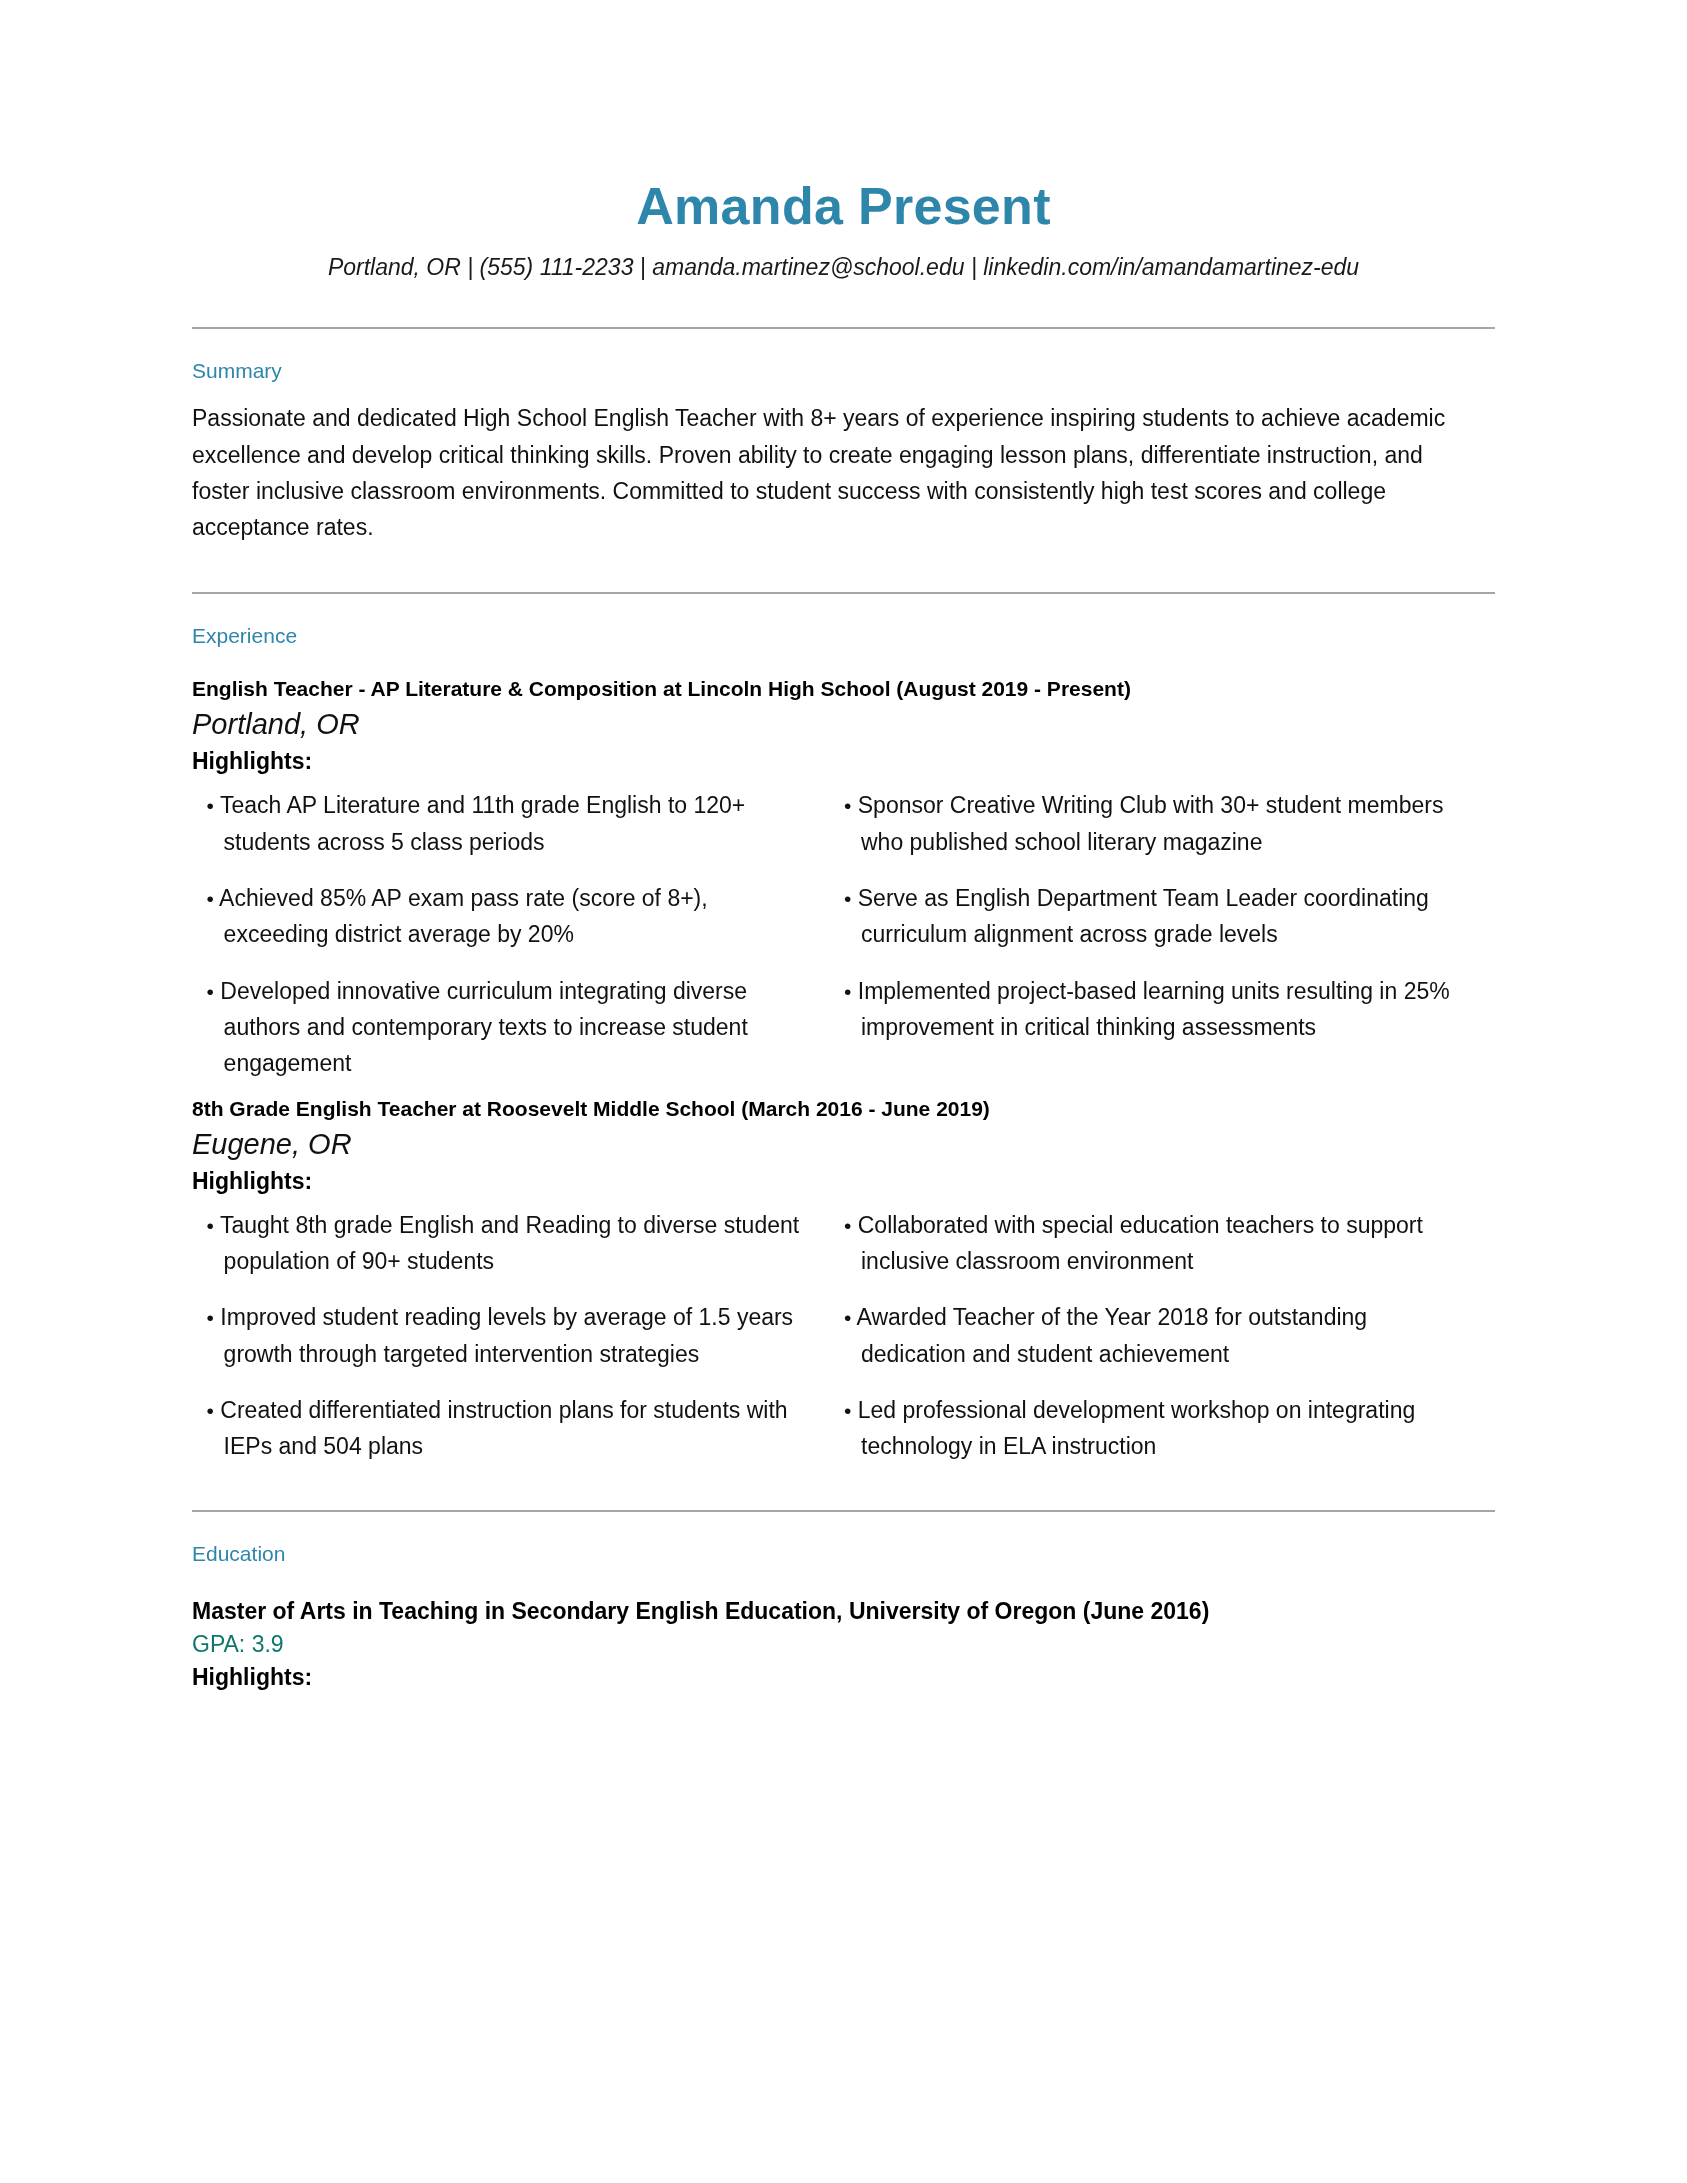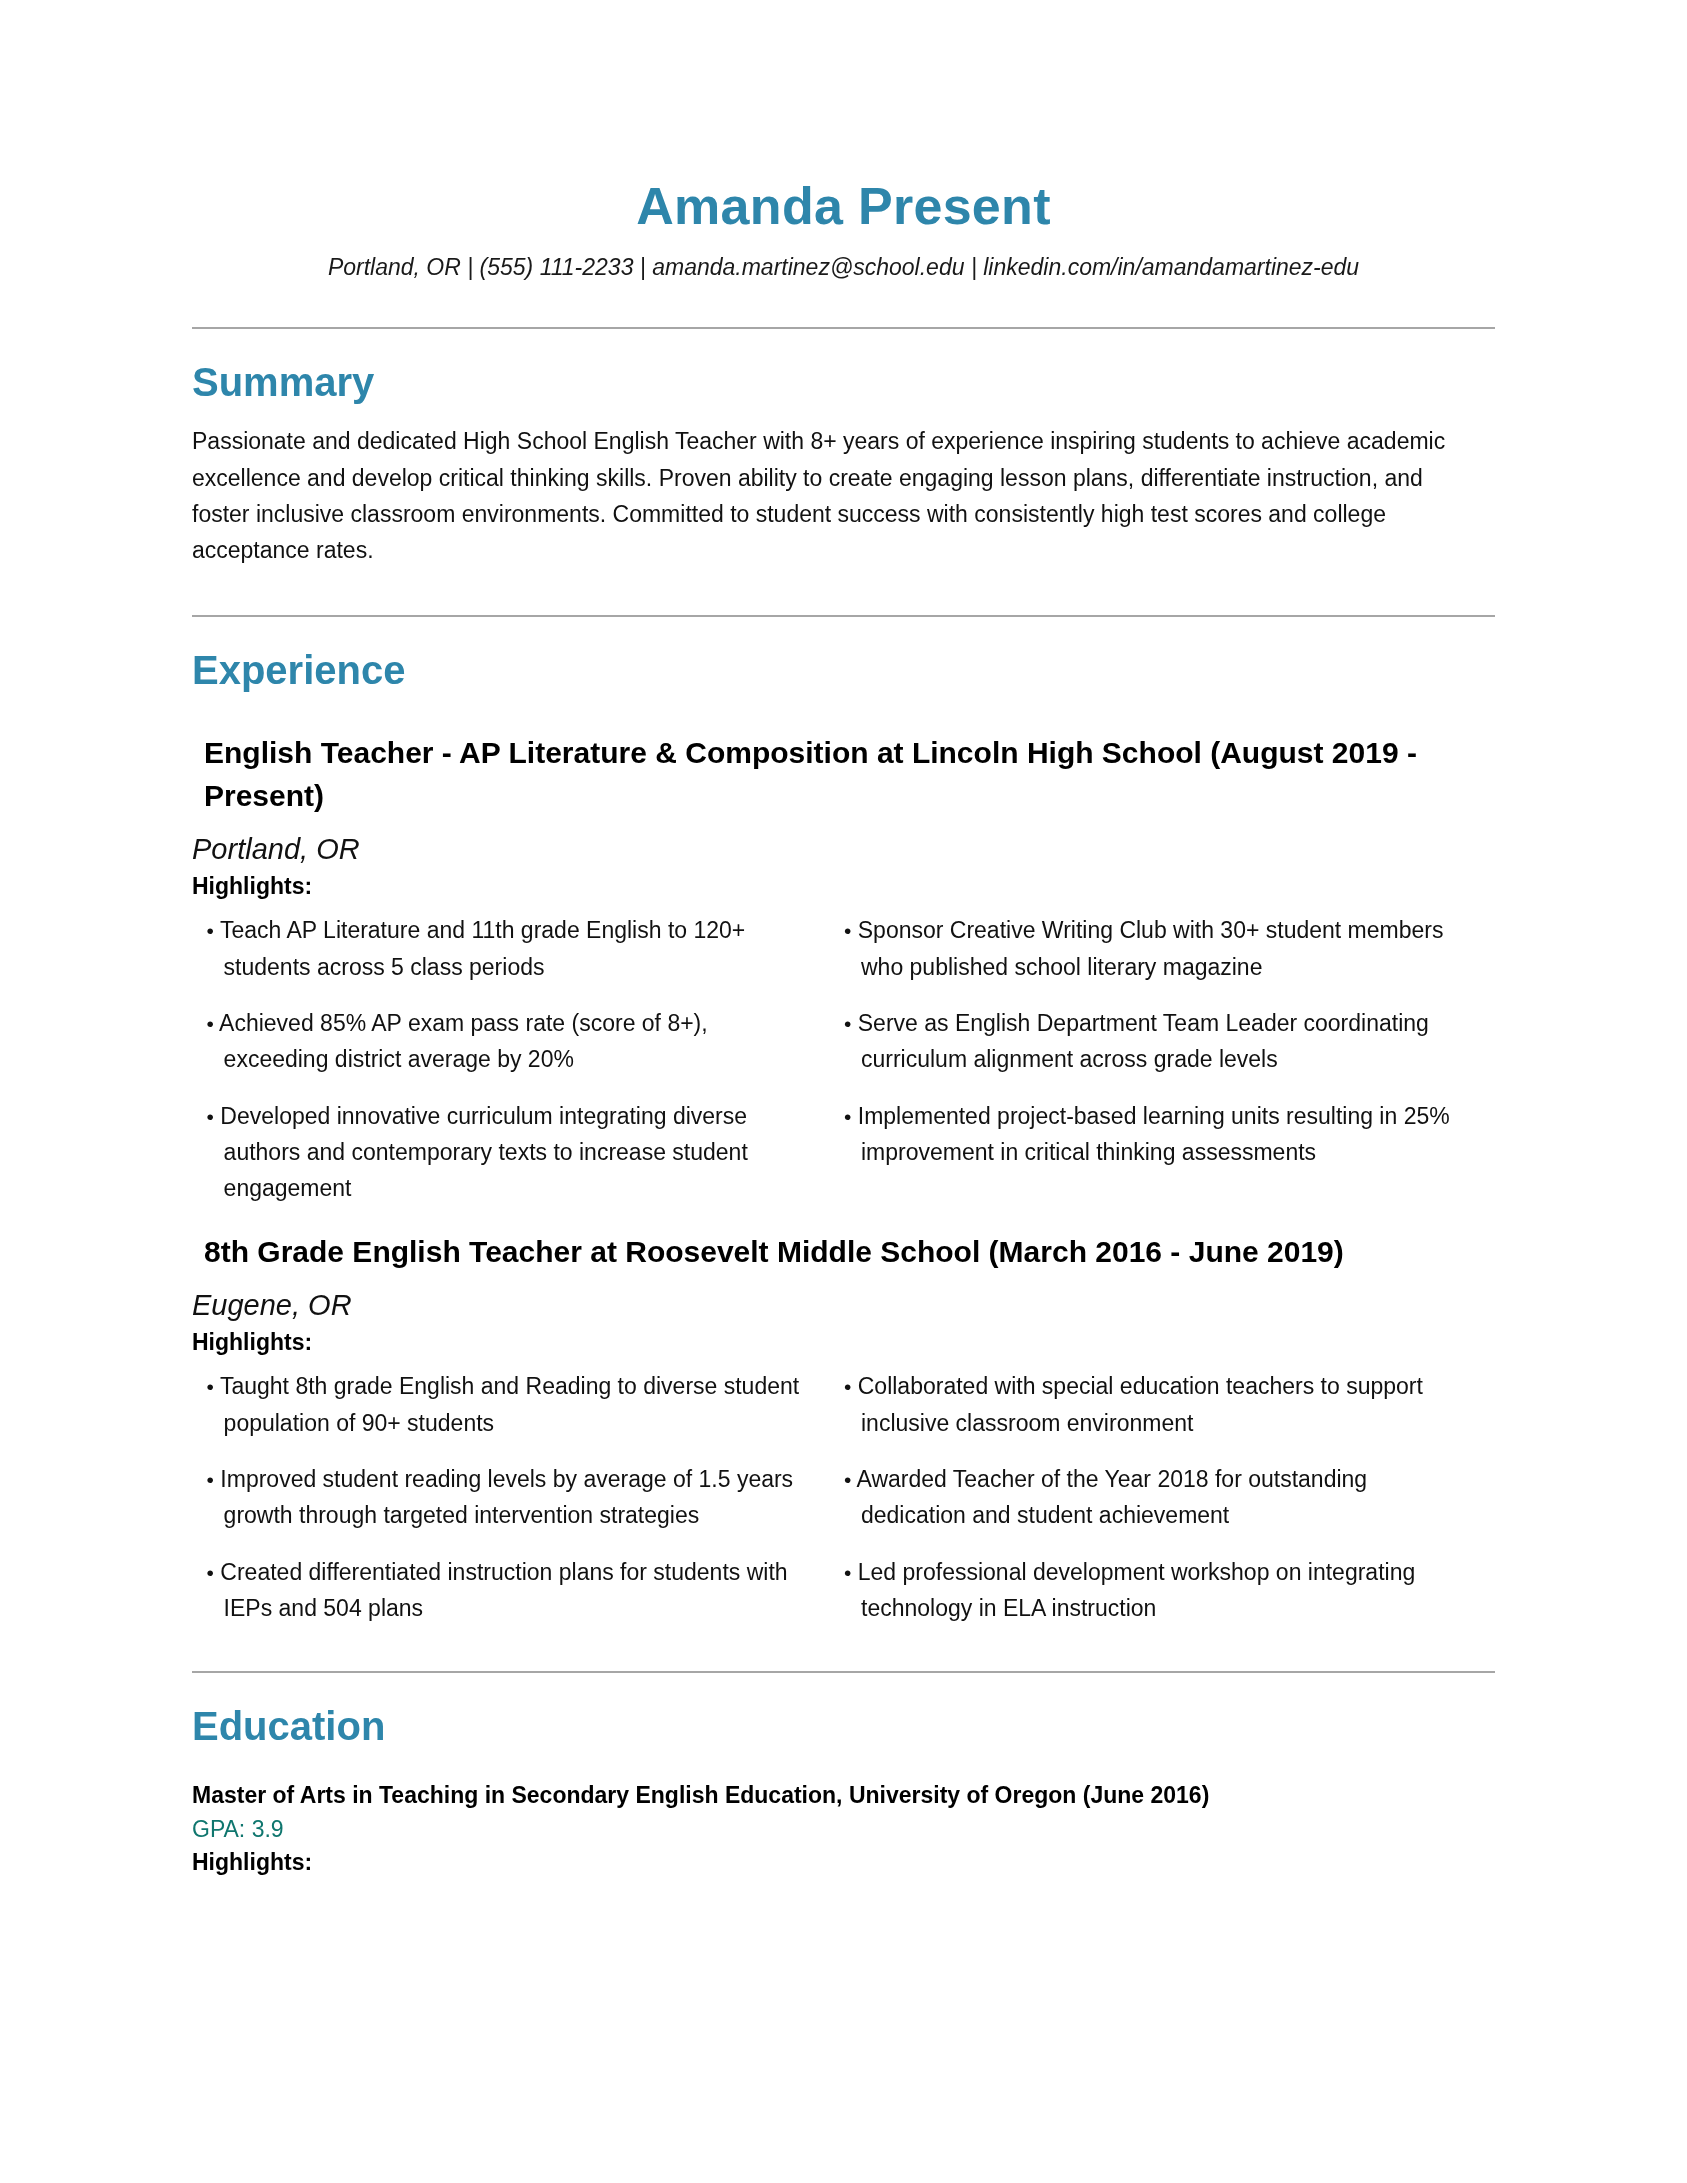--- a/index.html
+++ b/index.html
@@ -55,43 +55,43 @@
     background: #a6a6a6;
     width: 100%;
     margin: 0;
   }
   .rule.r1 { margin-top: 44px; }
   .rule.r2 { margin-top: 46px; }
   .rule.r3 { margin-top: 45px; }
 
   .section-title {
     margin: 0;
-    font-size: 40px;
-    font-weight: 700;
+    font-size: 21px;
+    font-weight: 400;
     color: #2E86AB;
     line-height: 1.2;
     padding-top: 29px;
   }
 
   .body-para {
     margin: 0;
     padding-top: 17px;
     font-size: 23px;
     line-height: 1.58;
     color: #111111;
     max-width: 1277px;
   }
 
   
   .entry { padding-top: 26.5px; }
   .entry.tight { padding-top: 12px; }
 
   .entry-title {
-    margin: 12px;
-    font-size: 30px;
+    margin: 0;
+    font-size: 21px;
     font-weight: 700;
     line-height: 1.42;
     color: #000000;
   }
   .entry-loc {
     margin: 0;
     font-size: 29px;
     font-style: italic;
     line-height: 1.42;
     color: #111111;

